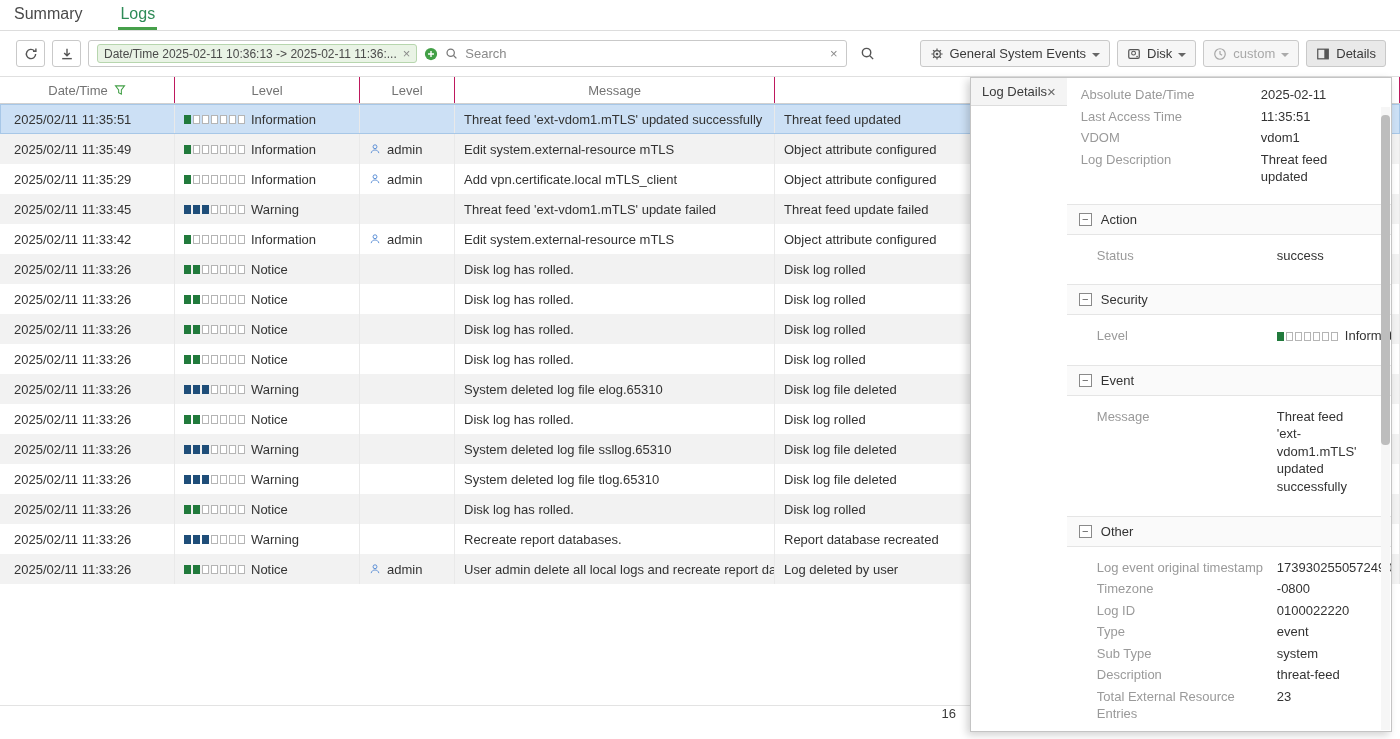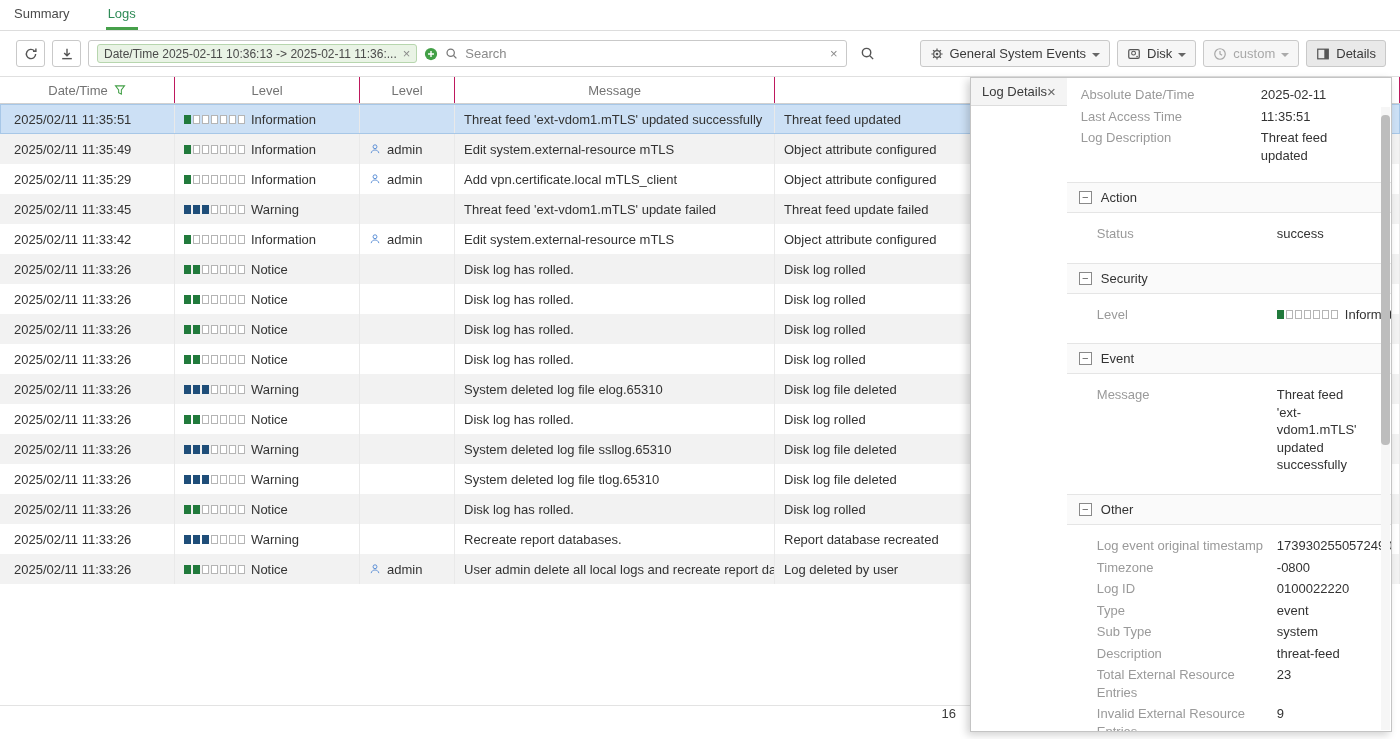--- a/index.html
+++ b/index.html
@@ -3,21 +3,21 @@
 <meta charset="utf-8">
 <style>
   *{box-sizing:border-box;margin:0;padding:0}
   html,body{width:1400px;height:739px}
   body{font-family:"Liberation Sans",sans-serif;font-size:13px;color:#333;background:#fff;overflow:hidden;position:relative}
   button{font-family:inherit;font-size:inherit;background:none;border:none;cursor:pointer;color:inherit}
   svg{display:block}
 
   
   .tabbar{display:flex;height:31px;border-bottom:1px solid #ddd;padding:0 12px;gap:34px;align-items:stretch}
-  .tab{display:flex;align-items:center;padding:0 2px;font-size:13px;color:#4a4a4a;border-bottom:3px solid transparent;cursor:pointer}
+  .tab{display:flex;align-items:center;padding:0 2px;font-size:16px;color:#4a4a4a;border-bottom:3px solid transparent;cursor:pointer}
   .tab.active{color:#2e8b57;border-bottom-color:#46a04a}
 
   
   .toolbar{display:flex;align-items:center;gap:7px;padding:9px 14px 9px 16px}
   .icon-btn{width:29px;height:27px;border:1px solid #c9c9c9;border-radius:3px;background:#fff;display:inline-flex;align-items:center;justify-content:center}
   .searchbox{flex:1;height:27px;border:1px solid #c9c9c9;border-radius:3px;display:flex;align-items:center;gap:7px;padding:0 8px;min-width:0}
   .pill{display:inline-flex;align-items:center;gap:6px;background:#e9f3e5;border:1px solid #b7d6ae;border-radius:3px;height:19px;padding:0 6px;font-size:12px;color:#4a4a4a;white-space:nowrap}
   .x{color:#8a8a8a;cursor:pointer;font-size:13px;line-height:1}
   .search-input{flex:1;border:none;outline:none;font-family:inherit;font-size:13px;color:#333;min-width:40px;background:transparent}
   .search-input::placeholder{color:#8a8a8a}
@@ -529,20 +529,24 @@
     <div>
         <div class="frow">
           <div class="flabel">Absolute Date/Time</div>
           <div class="fvalue">2025-02-11</div>
         </div>
         <div class="frow">
           <div class="flabel">Last Access Time</div>
           <div class="fvalue">11:35:51</div>
         </div>
         <div class="frow">
+          <div class="flabel">VDOM</div>
+          <div class="fvalue">vdom1</div>
+        </div>
+        <div class="frow">
           <div class="flabel">Log Description</div>
           <div class="fvalue">Threat feed updated</div>
         </div>
       </div>
     <div>
         <div class="section">
           <div class="section-hdr">
             <span class="collapse">−</span>
             <span>Action</span>
           </div>

